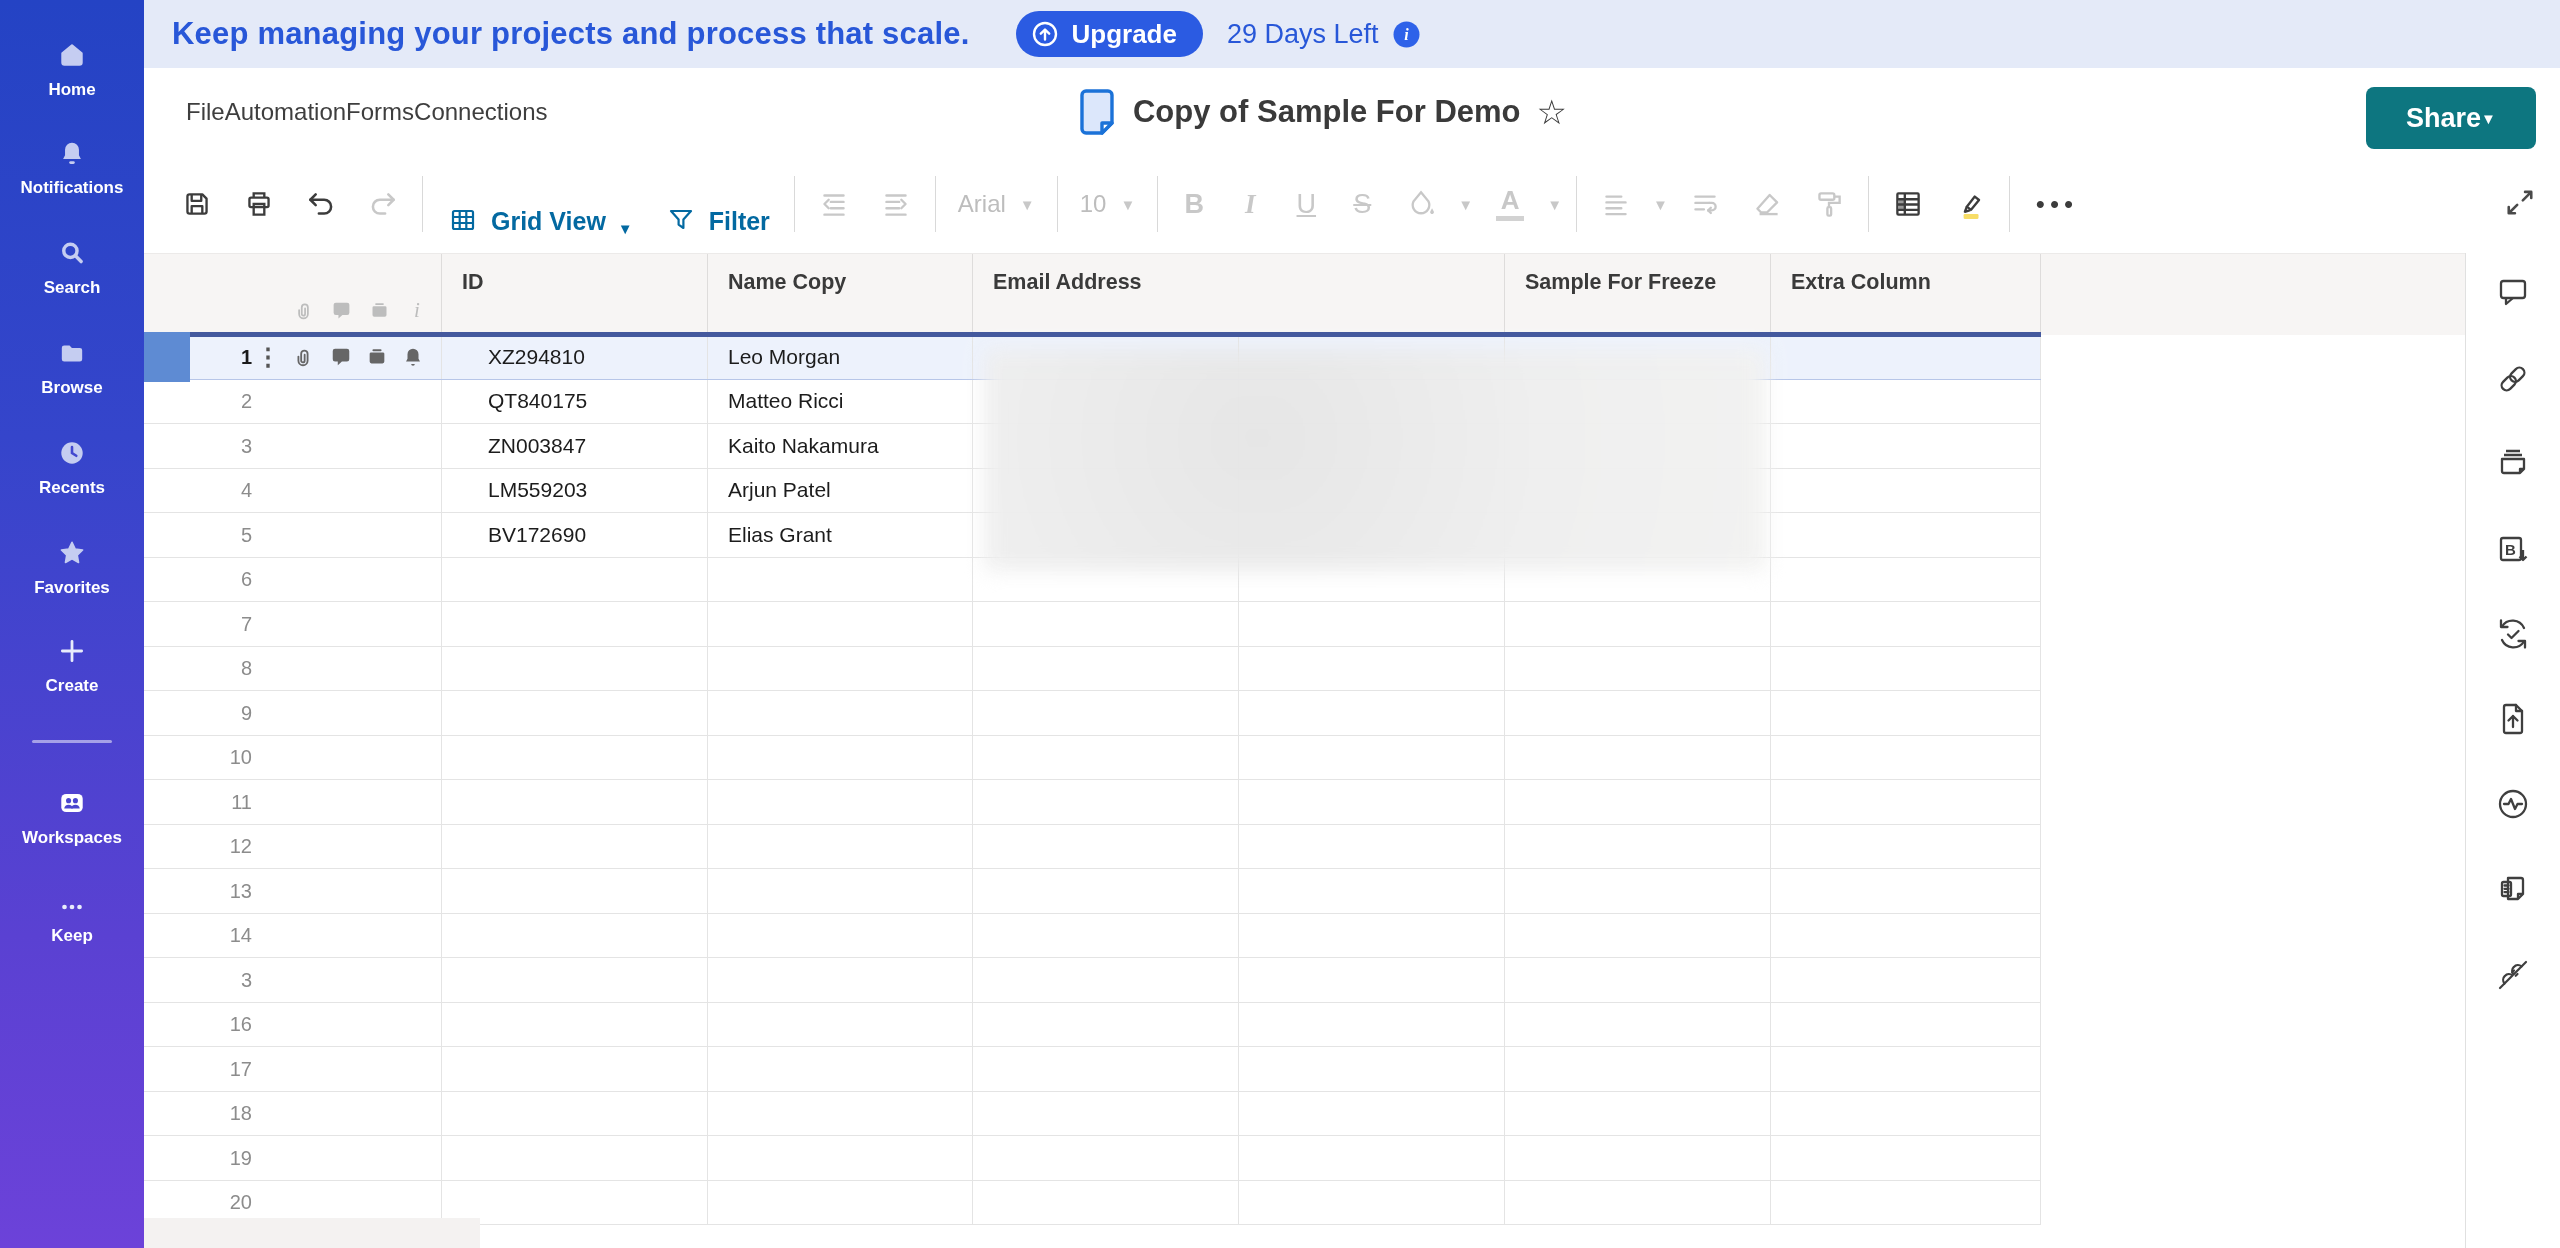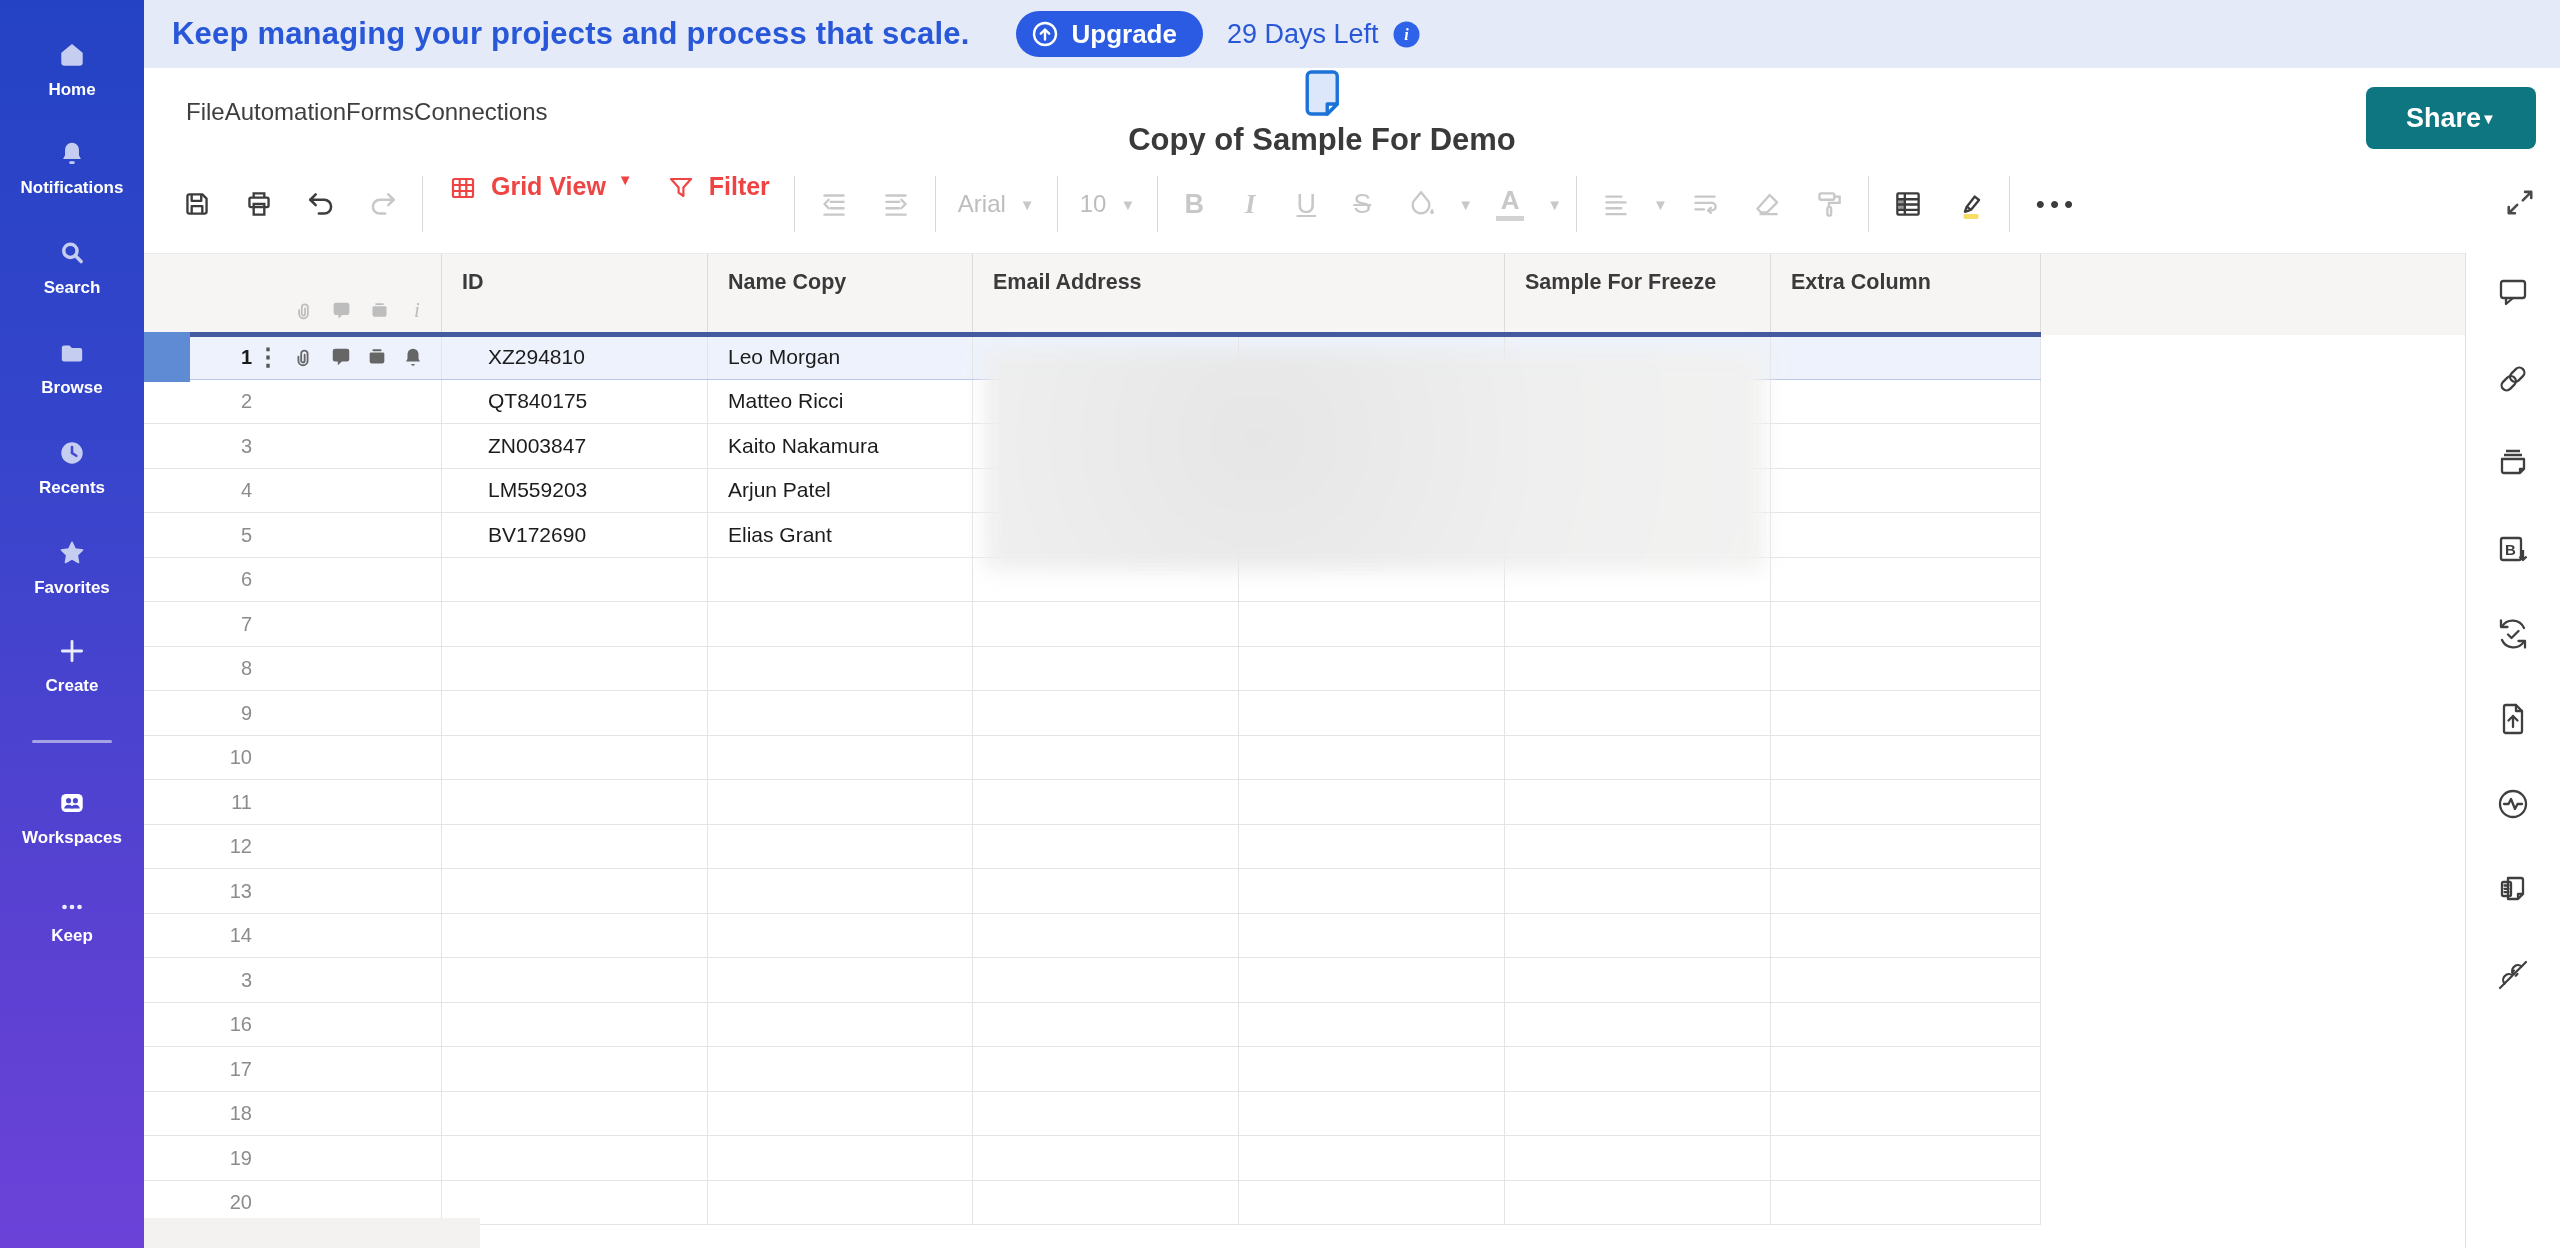--- a/index.html
+++ b/index.html
@@ -22,36 +22,36 @@
     background:#2B5BE2; color:#fff; font-size:26px; font-weight:700; display:flex; align-items:center; gap:12px;
     font-family:"Liberation Sans",sans-serif; cursor:pointer; }
   #days-left { margin-left:24px; color:#2857D8; font-size:27px; font-weight:500; }
   #banner-info { margin-left:14px; display:flex; cursor:pointer; }
 
   
   #titlebar { position:absolute; left:144px; top:68px; width:2416px; height:87px; background:#fff; }
   #menubar { position:absolute; left:42px; top:0; height:100%; display:flex; align-items:center; }
   .menu-item { font-size:24px; color:#3E3E3E; cursor:pointer; }
   #title-group { position:absolute; left:calc(50% - 30px); top:0; height:100%; transform:translateX(-50%);
-    display:flex; align-items:center; gap:4px;flex-direction:column; }
+    display:flex; align-items:center; gap:16px; }
   #doc-title { font-size:31px; font-weight:700; color:#3A3A3A; white-space:nowrap; }
   #title-star { font-size:34px; color:#3A3A3A; cursor:pointer; line-height:1; }
   #share-btn { position:absolute; right:24px; top:19px; width:170px; height:62px; border:none; border-radius:8px;
     background:#0D7680; color:#fff; font-size:27px; font-weight:700; display:flex; align-items:center;
     justify-content:center; font-family:"Liberation Sans",sans-serif; cursor:pointer; }
   .caret { font-size:15px; line-height:1; }
 
   
   #toolbar { position:absolute; left:144px; top:155px; width:2416px; height:98px; background:#fff;
     display:flex; align-items:center; padding-left:22px; }
   .tb-btn { width:62px; height:64px; display:flex; align-items:center; justify-content:center;
     color:#3C3C3C; cursor:pointer; flex:none; }
   .tb-btn.disabled { color:#C8C8C8; cursor:default; }
   .tb-sep { width:1px; height:56px; background:#D9D9D9; margin:0 8px; flex:none; }
-  .tb-text-btn { display:flex; align-items:flex-start; gap:12px; padding:0 16px; height:64px; color:#ef4444;
+  .tb-text-btn { display:flex; align-items:flex-end; gap:12px; padding:0 16px; height:64px; color:#0369a1;
     font-size:25px; font-weight:700; cursor:pointer; flex:none; }
   .tb-glyph { font-size:27px; font-weight:700; width:56px; text-align:center; flex:none; cursor:default; }
   .tb-font { font-size:24px; font-weight:400; color:#BDBDBD; display:flex; align-items:center; gap:14px;
     padding:0 14px; flex:none; }
   .a-color { display:flex; flex-direction:column; align-items:center; line-height:1; }
   .a-color .bar { width:28px; height:5px; background:#D2D2D2; margin-top:3px; }
   #tb-more { font-size:26px; letter-spacing:5px; color:#3C3C3C; margin-left:18px; cursor:pointer; flex:none; }
   #expand-btn { position:absolute; right:22px; top:50%; transform:translateY(-50%); cursor:pointer; color:#4A4A4A; }
 
   

